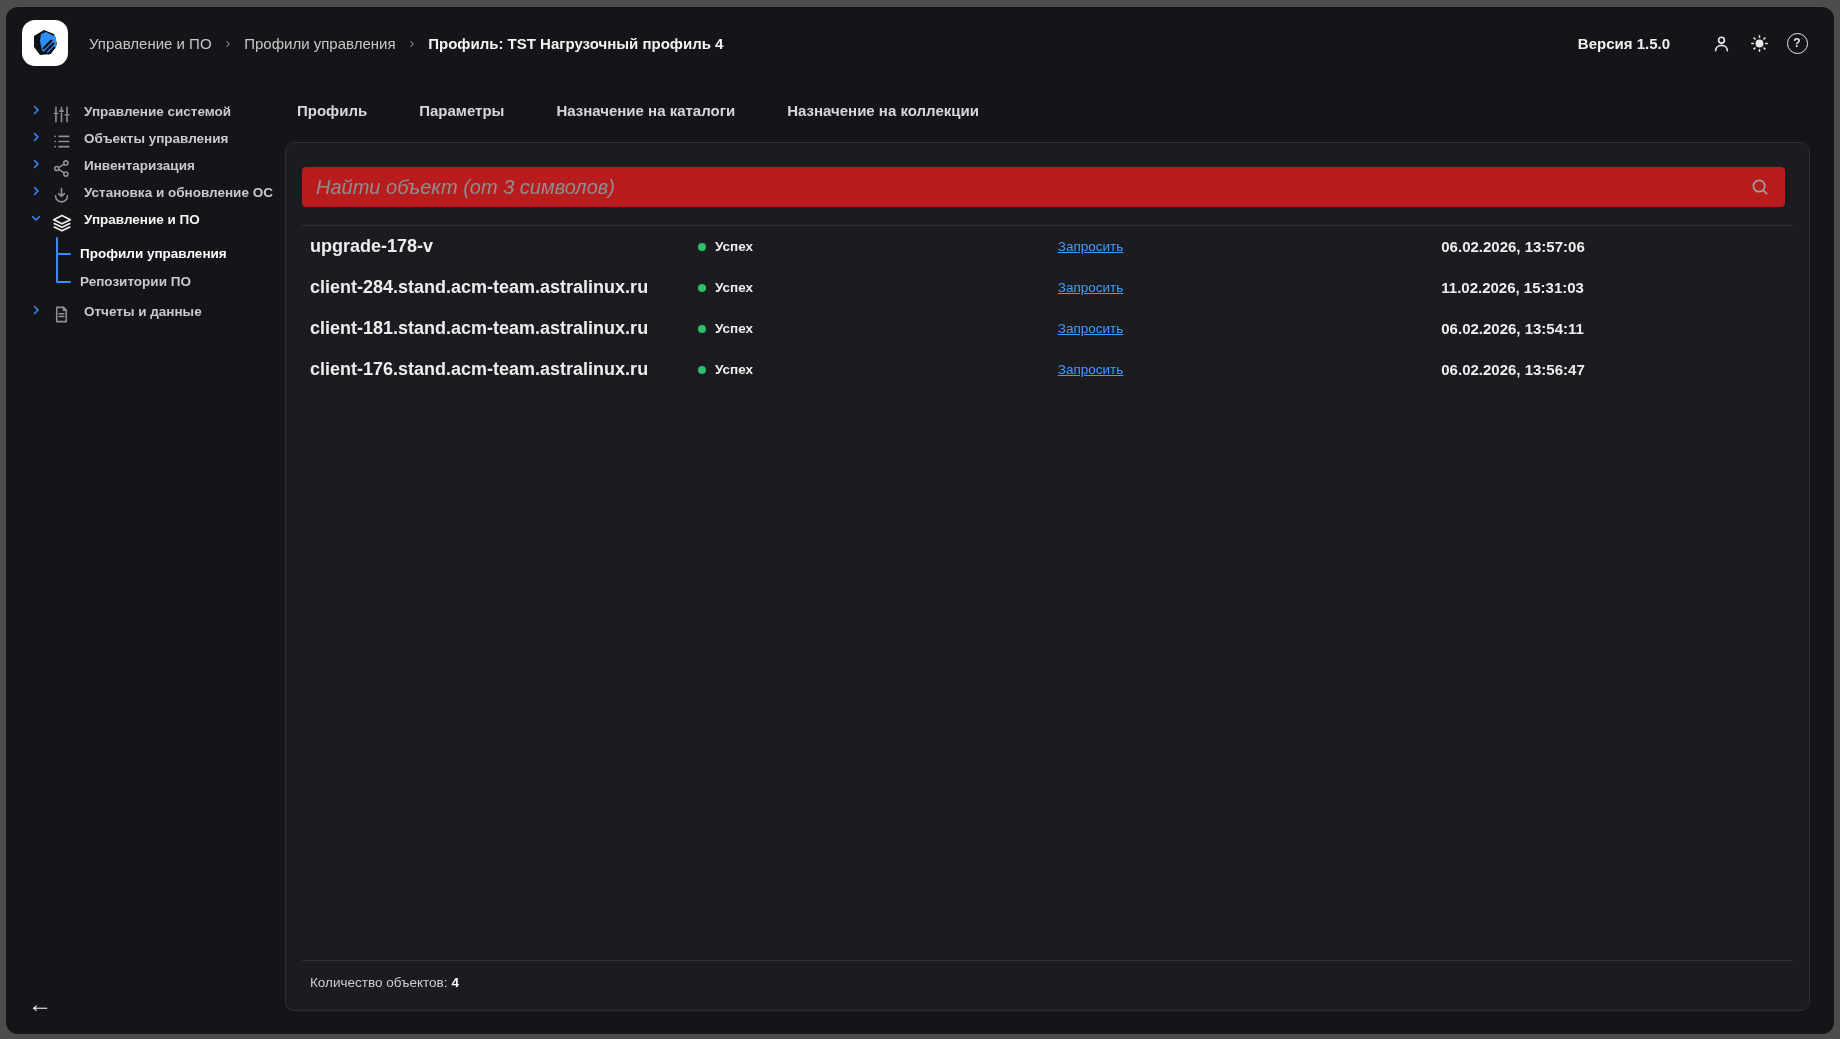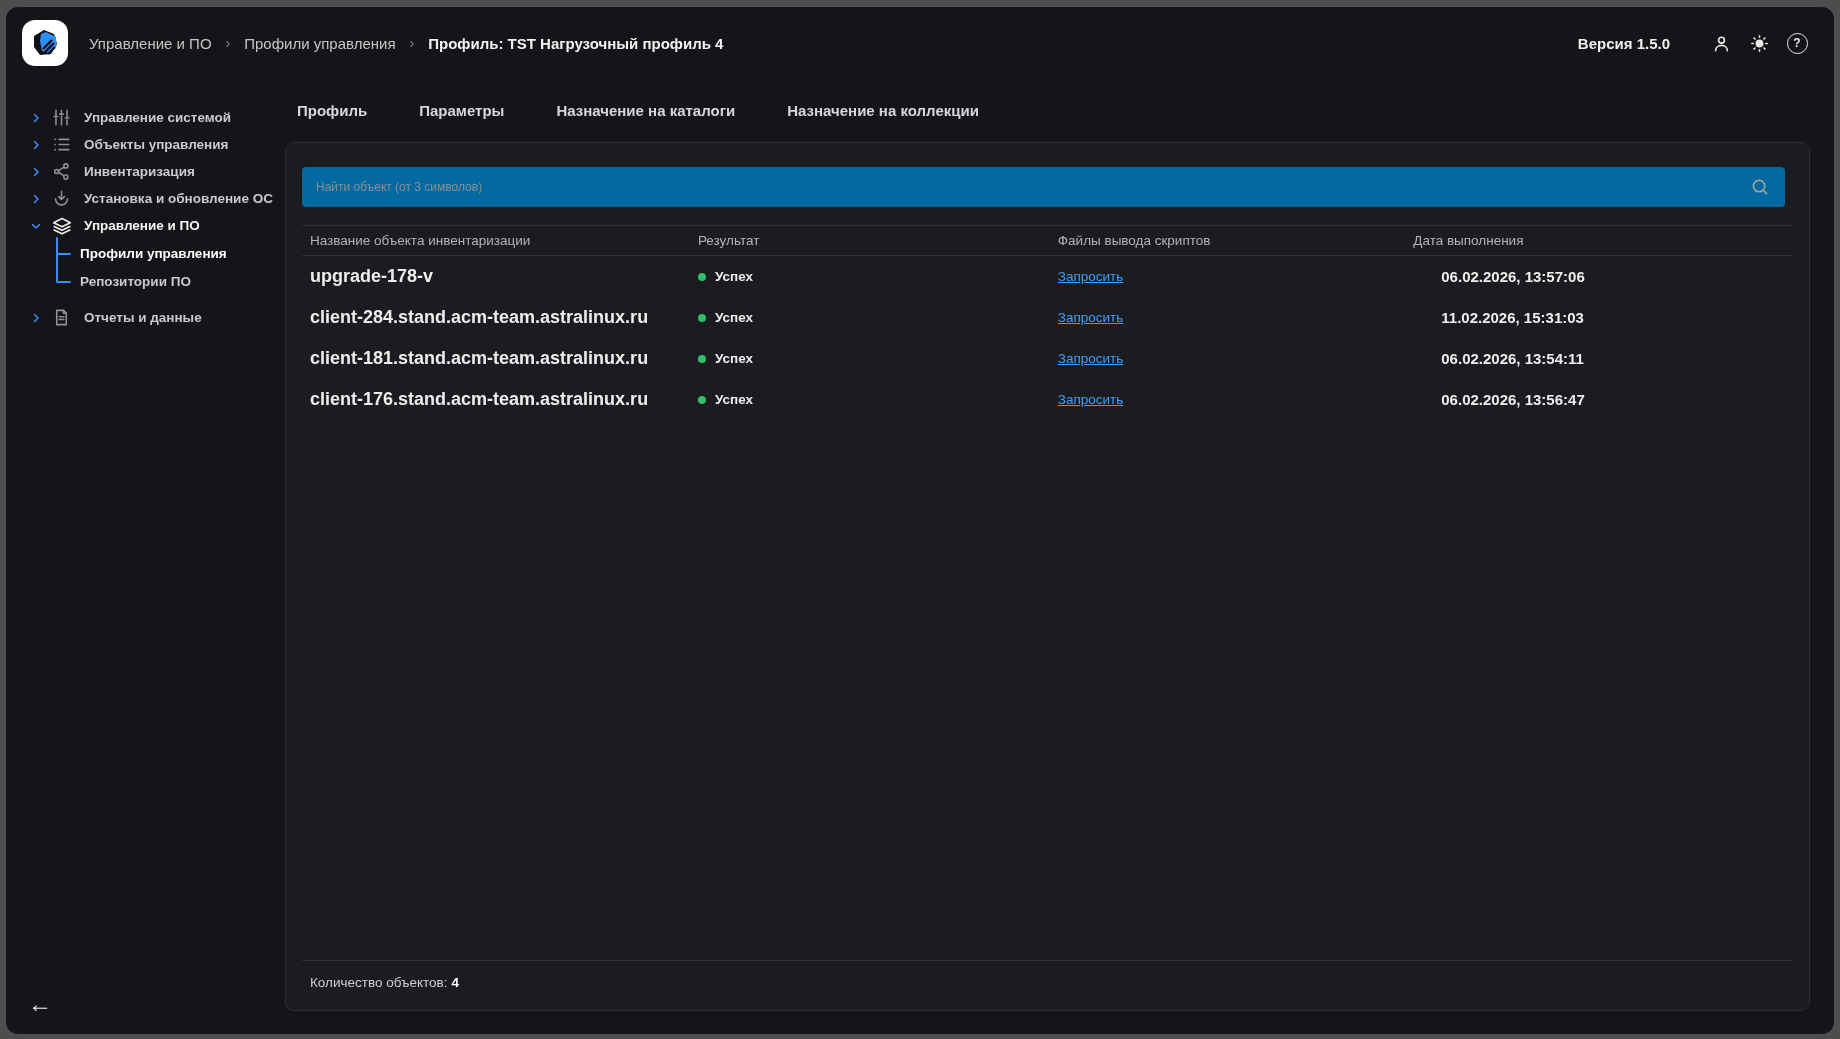--- a/index.html
+++ b/index.html
@@ -28,21 +28,21 @@
   .top-icon{width:22px;height:22px;margin-left:16px;display:flex;align-items:center;justify-content:center;color:#e8e8e8;cursor:pointer;}
   .help-circle{
     width:19px;height:19px;border:1.8px solid #e8e8e8;border-radius:50%;
     display:flex;align-items:center;justify-content:center;
     font-size:12px;font-weight:700;color:#e8e8e8;
   }
   
   .layout{display:flex;height:calc(100% - 72px);}
   .sidebar{width:279px;flex:0 0 auto;padding-top:25px;position:relative;}
   .nav-item{
-    height:27px;display:flex;align-items:center;padding-left:24px;cursor:pointer;
+    height:27px;display:flex;align-items:flex-start;padding-left:24px;cursor:pointer;
   }
   .nav-chevron{width:12px;height:12px;color:#3d8bfd;flex:0 0 auto;display:flex;align-items:center;}
   .nav-chevron svg{display:block;}
   .nav-chevron.expanded svg{transform:rotate(90deg);}
   .nav-ico{width:21px;height:21px;margin-left:9px;color:#8f9093;display:flex;align-items:center;justify-content:center;flex:0 0 auto;}
   .nav-ico.bright{color:#ececec;}
   .nav-label{margin-left:12px;font-size:13.5px;font-weight:600;color:#c9cacd;white-space:nowrap;}
   .nav-label.bright{color:#f4f4f4;font-weight:700;}
   .tree-children{position:relative;margin-left:50px;}
   .tree-vline{position:absolute;left:0;top:-2px;width:2px;height:45px;background:#3d8bfd;border-radius:1px;}
@@ -66,23 +66,24 @@
     background:#1b1c1f;border:1px solid #3a3b3f;border-bottom:none;
     border-radius:9px 9px 0 0;margin-bottom:-1px;padding:0 27px;
   }
   
   .panel{
     flex:1;background:#1b1c1f;border:1px solid #2d2e32;border-radius:9px;
     margin-bottom:23px;display:flex;flex-direction:column;min-height:0;position:relative;z-index:1;
   }
   .search-wrap{margin:24px 24px 0 16px;position:relative;}
   .search-input{
-    width:100%;height:40px;box-sizing:border-box;background:#0369a1;border:none;outline:none;
-    border-radius:4px;color:#e8e8e8;font-size:12px;padding:0 48px 0 14px;
+    width:100%;height:40px;box-sizing:border-box;background:#b91c1c;border:none;outline:none;
+    border-radius:4px;color:#e8e8e8;font-size:20px;padding:0 48px 0 14px;
     font-family:"Liberation Sans","DejaVu Sans",sans-serif;
+    font-style:italic;
   }
   .search-input::placeholder{color:#8d8e91;}
   .search-icon{position:absolute;right:14px;top:9px;width:22px;height:22px;color:#a2a3a6;cursor:pointer;}
   
   .table-wrap{margin:18px 16px 0 16px;border-top:1px solid #2f3034;}
   .trow{
     display:grid;grid-template-columns:26.3% 24.4% 24.1% 1fr;
     align-items:center;padding:0 8px;
   }
   .thead{height:29px;border-bottom:1px solid #2f3034;}
@@ -264,26 +265,20 @@
           <input class="search-input" type="text" placeholder="Найти объект (от 3 символов)" style="">
           <span class="search-icon">
             <svg width="22" height="22" viewBox="0 0 24 24" fill="none" stroke="currentColor" stroke-width="1.8" stroke-linecap="round">
               <circle cx="11" cy="11" r="6.2"></circle>
               <path d="M15.8 15.8l3.4 3.4"></path>
             </svg>
           </span>
         </div>
 
         <div class="table-wrap">
-          <div class="trow thead">
-            <span class="th">Название объекта инвентаризации</span>
-            <span class="th">Результат</span>
-            <span class="th">Файлы вывода скриптов</span>
-            <span class="th">Дата выполнения</span>
-          </div>
 
           <div class="trow tbody-row">
             <span class="cell-name">upgrade-178-v</span>
             <span class="cell-status">
               <span class="status-dot"></span>
               <span class="status-text">Успех</span>
             </span>
             <span class="cell-link">Запросить</span>
             <span class="cell-date">06.02.2026, 13:57:06</span>
           </div>

